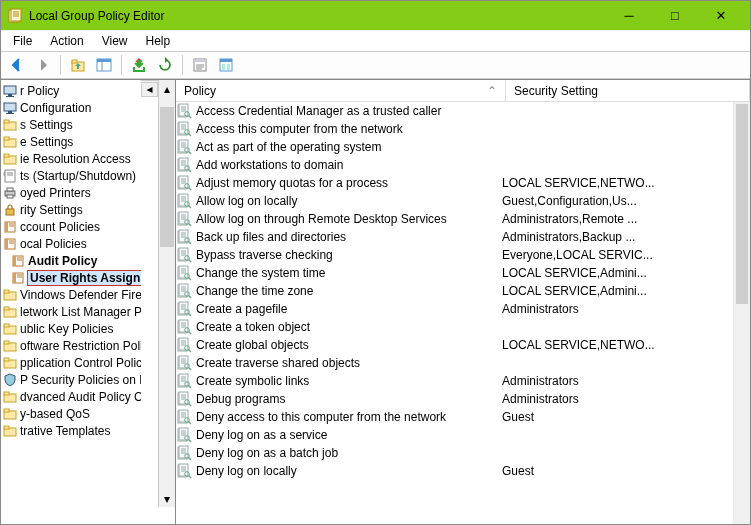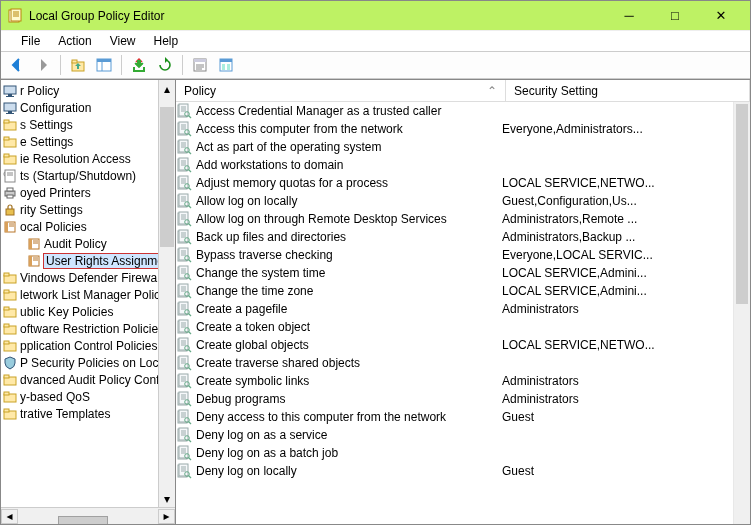--- a/index.html
+++ b/index.html
@@ -12,31 +12,31 @@
     width: 751px;
     height: 525px;
     overflow: hidden;
     border: 1px solid #888;
   }
   .titlebar {
     height: 30px;
     display: flex;
     align-items: center;
     padding: 0 6px;
-    background: #bef264;
+    background: #84cc16;
     border-bottom: 1px solid #eee;
   }
   .titlebar .appicon { width:16px; height:16px; display:inline-block; margin-right:6px;}
   .titlebar .title { flex:1; font-size:12px; }
   .titlebar .winbtn { width:46px; height:30px; display:flex; align-items:center; justify-content:center; font-size:13px; font-family:"Segoe UI Symbol",sans-serif;}
   .menubar {
     height: 20px;
     display: flex;
     align-items: center;
-    padding: 0 12px;
+    padding: 0 4px;
     gap: 2px;
     background:#fff;
   }
   .menubar .menuitem { padding: 2px 8px; }
   .toolbar {
     height: 28px;
     display: flex;
     align-items: center;
     padding: 2px 4px;
     gap: 2px;
@@ -50,36 +50,36 @@
     display:flex;
     height: calc(525px - 30px - 20px - 28px - 2px);
     border-top:1px solid #888;
   }
   .leftpane {
     width: 175px;
     border-right:1px solid #888;
     position:relative;
     overflow:hidden;
     display:flex;
-    flex-direction:column;
+    flex-direction:row;
   }
   .tree {
     flex:1;
     overflow:hidden;
     padding: 2px 0 2px 0;
     white-space:nowrap;
   }
   .tree-row {
     height:17px;
     display:flex;
     align-items:center;
     padding-left:2px;
     gap:3px;
   }
-  .tree-row.indent1 { padding-left:26px; }
+  .tree-row.indent1 { padding-left:10px;font-weight:bold; }
   .tree-row .ticon {
     width:14px; height:14px; flex-shrink:0;
     display:flex;align-items:center;justify-content:center;
   }
   .tree-row .tlabel { white-space:nowrap; }
   .tree-row.selected .tlabel {
     background:#cfe6ff;
     outline:1px solid #cc3333;
     padding:0 2px;
   }
@@ -317,20 +317,31 @@
         </div>
         <div class="tree-row">
           <span class="ticon">
             <svg width="14" height="14" viewBox="0 0 14 14">
               <rect x="2" y="2" width="10" height="10" fill="#fff" stroke="#b8762a"></rect>
               <rect x="2" y="2" width="3" height="10" fill="#d9a05a"></rect>
               <line x1="6" y1="4" x2="11" y2="4" stroke="#b8762a"></line>
               <line x1="6" y1="6" x2="11" y2="6" stroke="#b8762a"></line>
             </svg>
           </span>
+          <span class="tlabel">ccount Policies</span>
+        </div>
+        <div class="tree-row">
+          <span class="ticon">
+            <svg width="14" height="14" viewBox="0 0 14 14">
+              <rect x="2" y="2" width="10" height="10" fill="#fff" stroke="#b8762a"></rect>
+              <rect x="2" y="2" width="3" height="10" fill="#d9a05a"></rect>
+              <line x1="6" y1="4" x2="11" y2="4" stroke="#b8762a"></line>
+              <line x1="6" y1="6" x2="11" y2="6" stroke="#b8762a"></line>
+            </svg>
+          </span>
           <span class="tlabel">ocal Policies</span>
         </div>
         <div class="tree-row indent1">
           <span class="ticon">
             <svg width="14" height="14" viewBox="0 0 14 14">
               <rect x="2" y="2" width="10" height="10" fill="#fff" stroke="#b8762a"></rect>
               <rect x="2" y="2" width="3" height="10" fill="#d9a05a"></rect>
               <line x1="6" y1="4" x2="11" y2="4" stroke="#b8762a"></line>
               <line x1="6" y1="6" x2="11" y2="6" stroke="#b8762a"></line>
             </svg>
@@ -477,21 +488,20 @@
               <rect x="2" y="2" width="9" height="12" fill="#fff" stroke="#9aa"></rect>
               <rect x="3" y="1" width="9" height="12" fill="#f6f8fa" stroke="#9aa"></rect>
               <line x1="5" y1="4" x2="10" y2="4" stroke="#9aa"></line>
               <line x1="5" y1="6" x2="10" y2="6" stroke="#9aa"></line>
               <line x1="5" y1="8" x2="10" y2="8" stroke="#9aa"></line>
               <circle cx="11" cy="11" r="2.3" fill="none" stroke="#6a8" stroke-width="1"></circle>
               <line x1="12.5" y1="12.5" x2="15" y2="15" stroke="#6a8" stroke-width="1.2"></line>
             </svg>
           </span>
           <span class="pname">Access this computer from the network</span>
-          <span class="psec">Everyone,Administrators...</span>
         </div>
         <div class="list-row">
           <span class="picon">
             <svg width="16" height="16" viewBox="0 0 16 16">
               <rect x="2" y="2" width="9" height="12" fill="#fff" stroke="#9aa"></rect>
               <rect x="3" y="1" width="9" height="12" fill="#f6f8fa" stroke="#9aa"></rect>
               <line x1="5" y1="4" x2="10" y2="4" stroke="#9aa"></line>
               <line x1="5" y1="6" x2="10" y2="6" stroke="#9aa"></line>
               <line x1="5" y1="8" x2="10" y2="8" stroke="#9aa"></line>
               <circle cx="11" cy="11" r="2.3" fill="none" stroke="#6a8" stroke-width="1"></circle>

